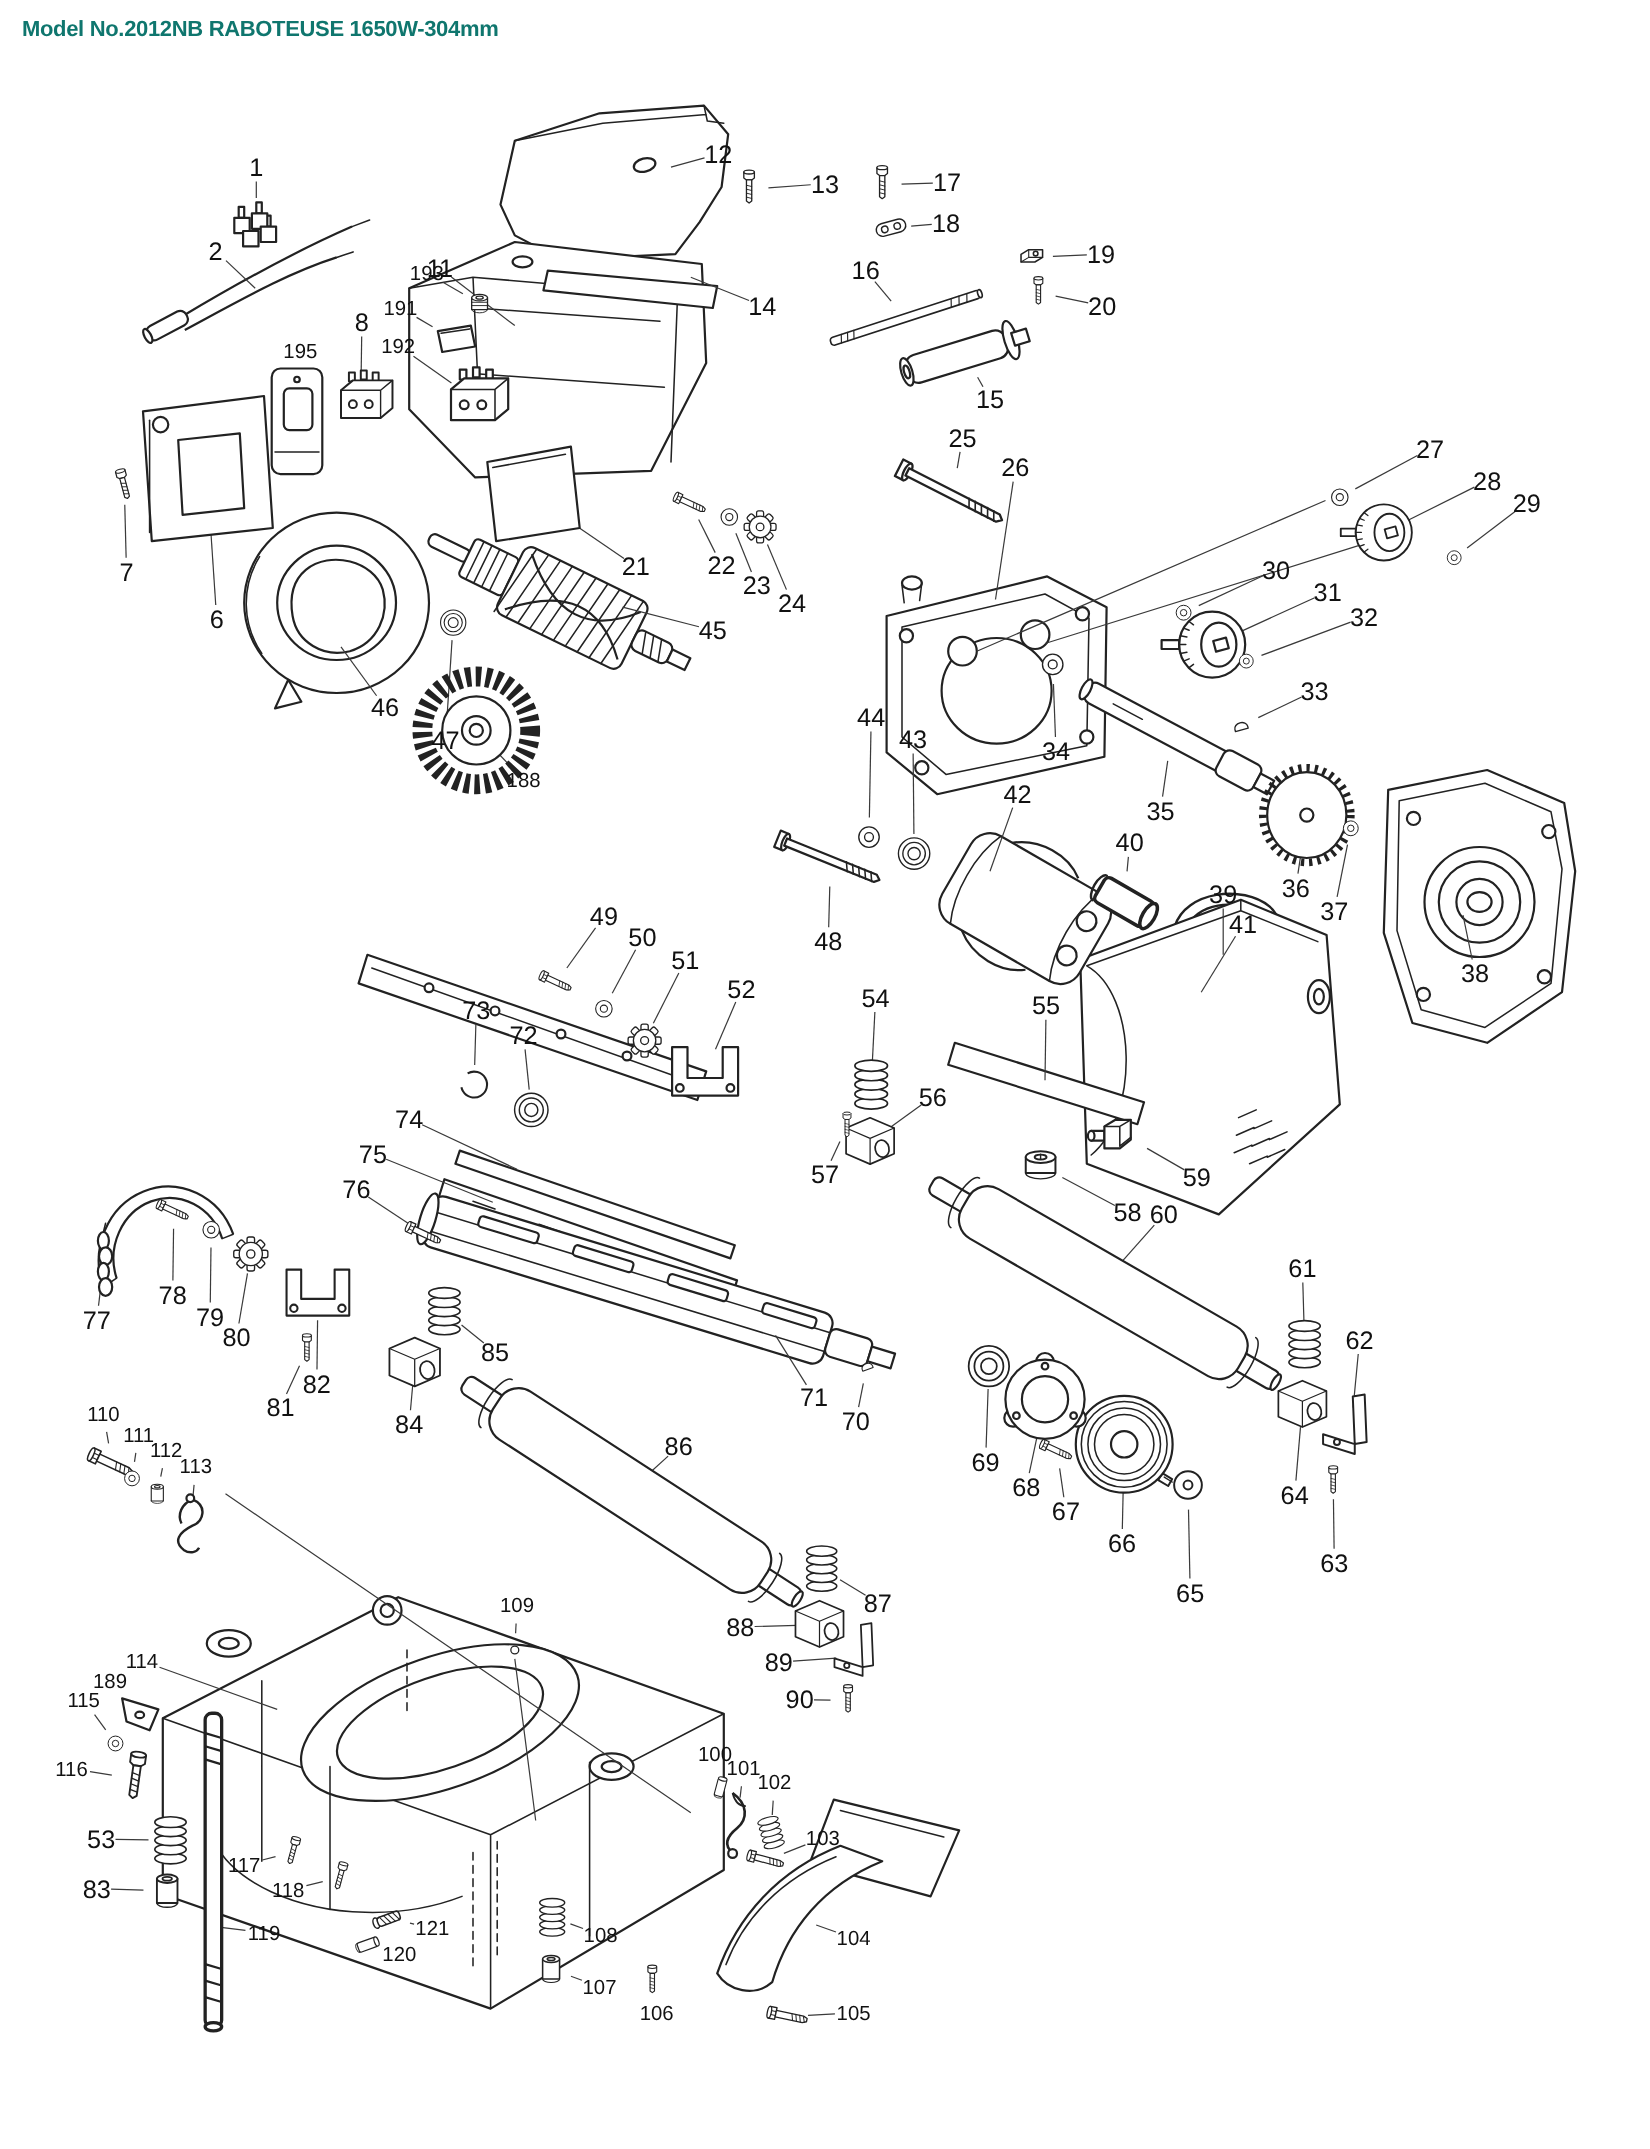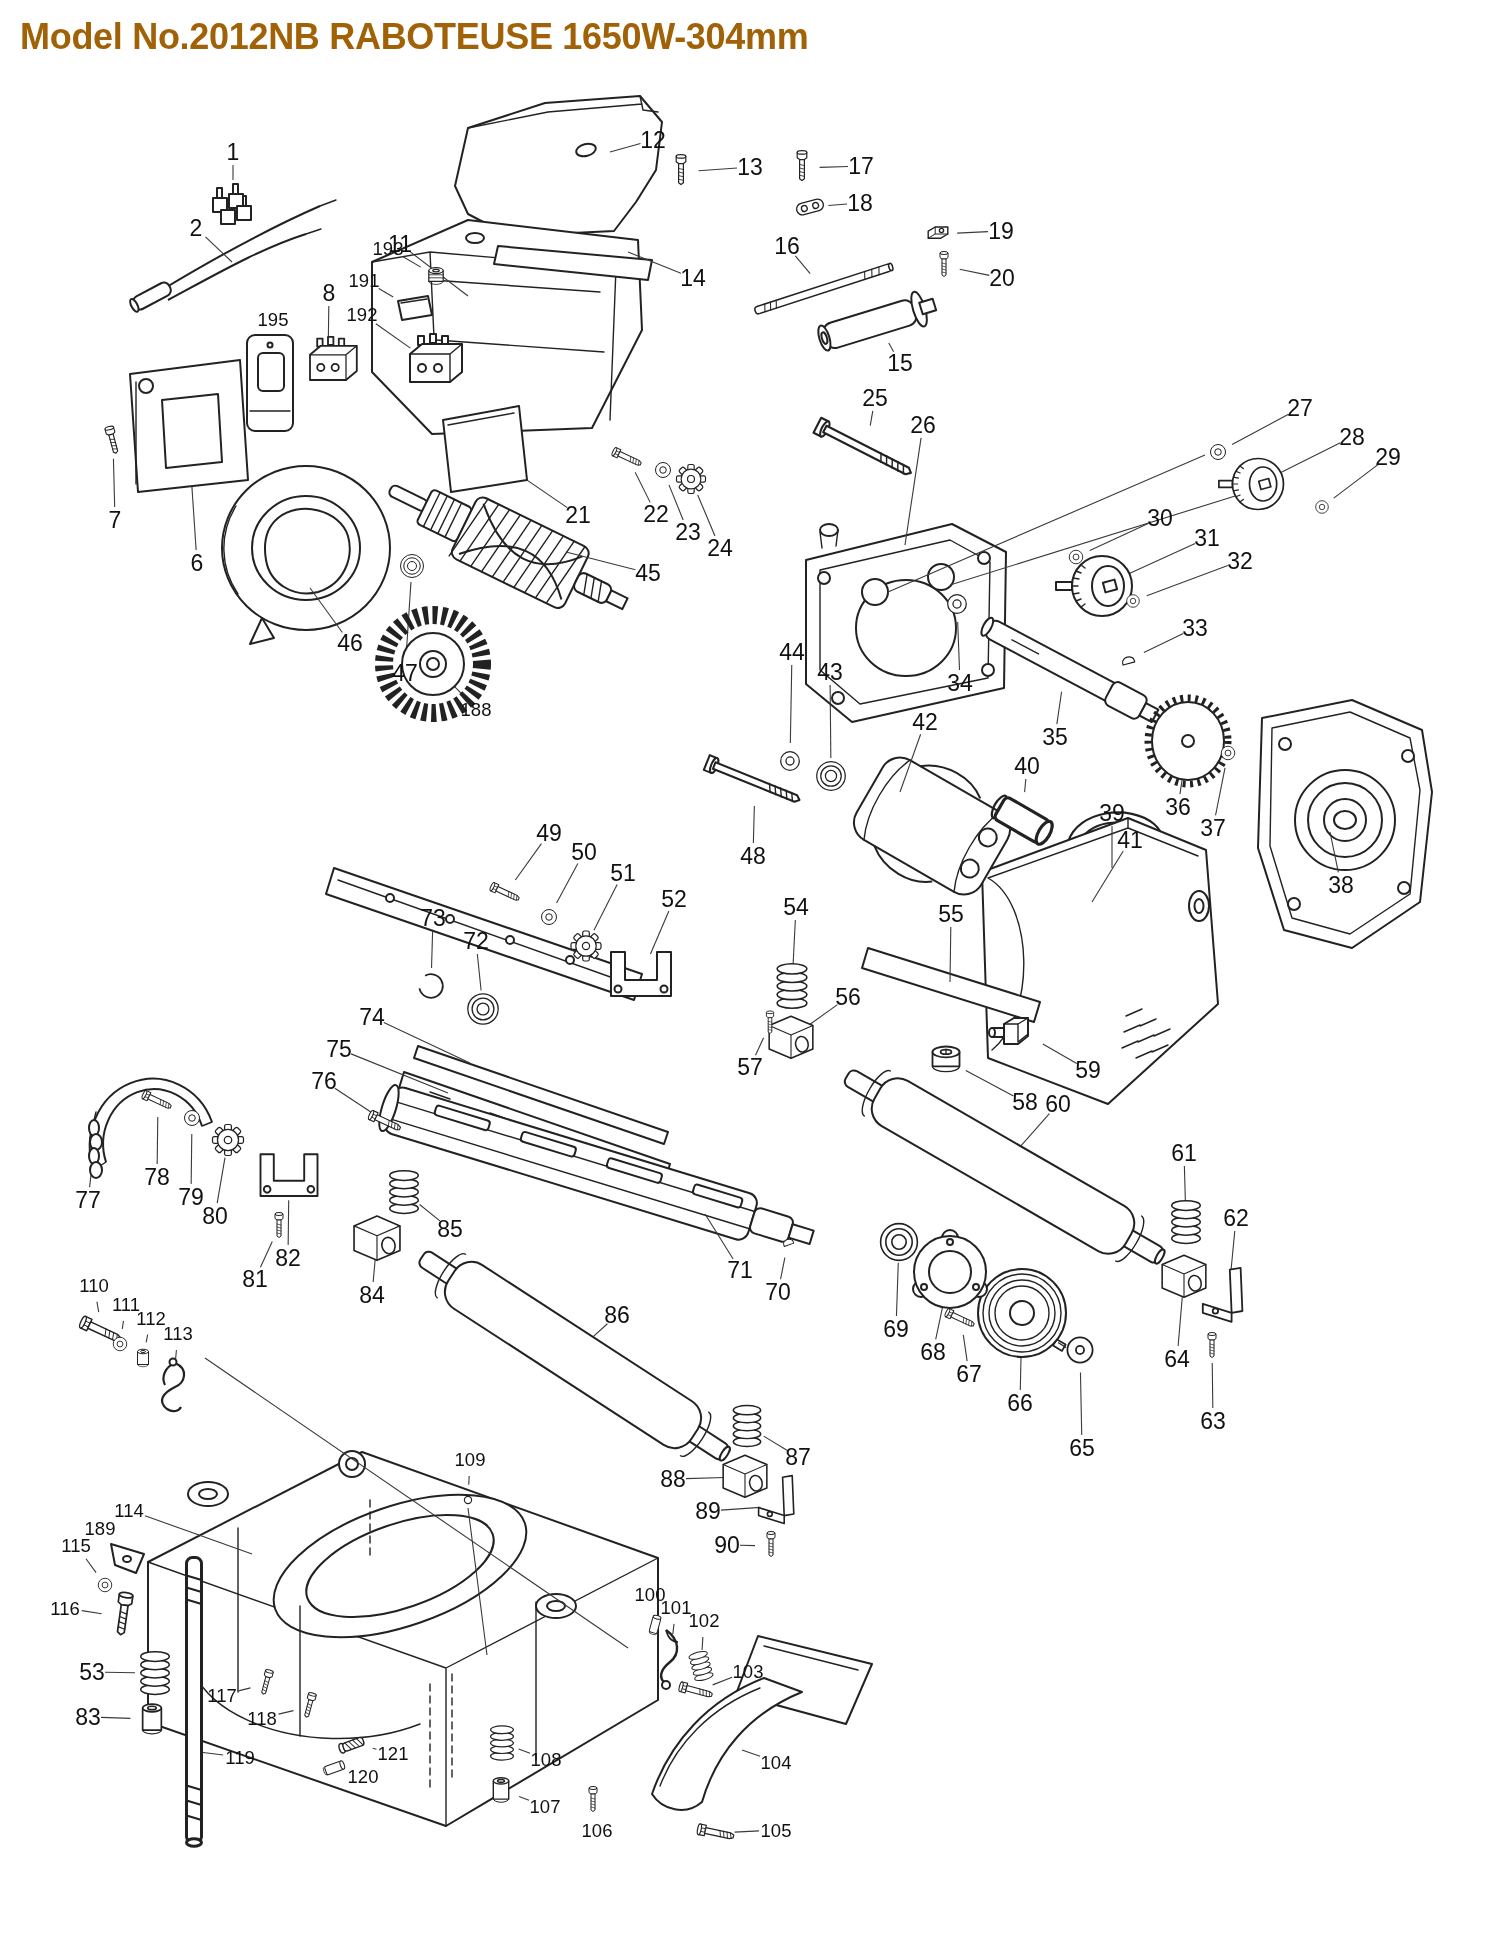--- a/index.html
+++ b/index.html
@@ -1,19 +1,19 @@
 <!DOCTYPE html>
 <html><head>
 <meta charset="utf-8">
 <style>
   html,body{margin:0;padding:0;background:#fff;}
   #page{position:relative;width:1500px;height:1954px;background:#fff;overflow:hidden;
         font-family:"Liberation Sans",sans-serif;}
-  #title{position:absolute;left:20px;top:16px;font-size:36px;font-weight:600;
-         color:#a16207;letter-spacing:-0.3px;white-space:nowrap;}
+  #title{position:absolute;left:20px;top:16px;font-size:20px;font-weight:600;
+         color:#0f766e;letter-spacing:-0.3px;white-space:nowrap;}
   svg{position:absolute;left:0;top:0;}
   .s{fill:#ffffff;stroke:#222222;stroke-width:2;stroke-linejoin:round;}
   .ln{fill:none;stroke:#222222;stroke-width:1.4;stroke-linejoin:round;stroke-linecap:round;}
   .belt{fill:none;stroke:#222;stroke-width:2.2;}
   .leader{stroke:#3a3a3a;stroke-width:1.1;}
   .lbl2{font-family:"Liberation Sans",sans-serif;font-size:23px;fill:#111;}
   .lbl3{font-family:"Liberation Sans",sans-serif;font-size:18.5px;fill:#111;}
   symbol{overflow:visible;}
 </style>
 </head>

